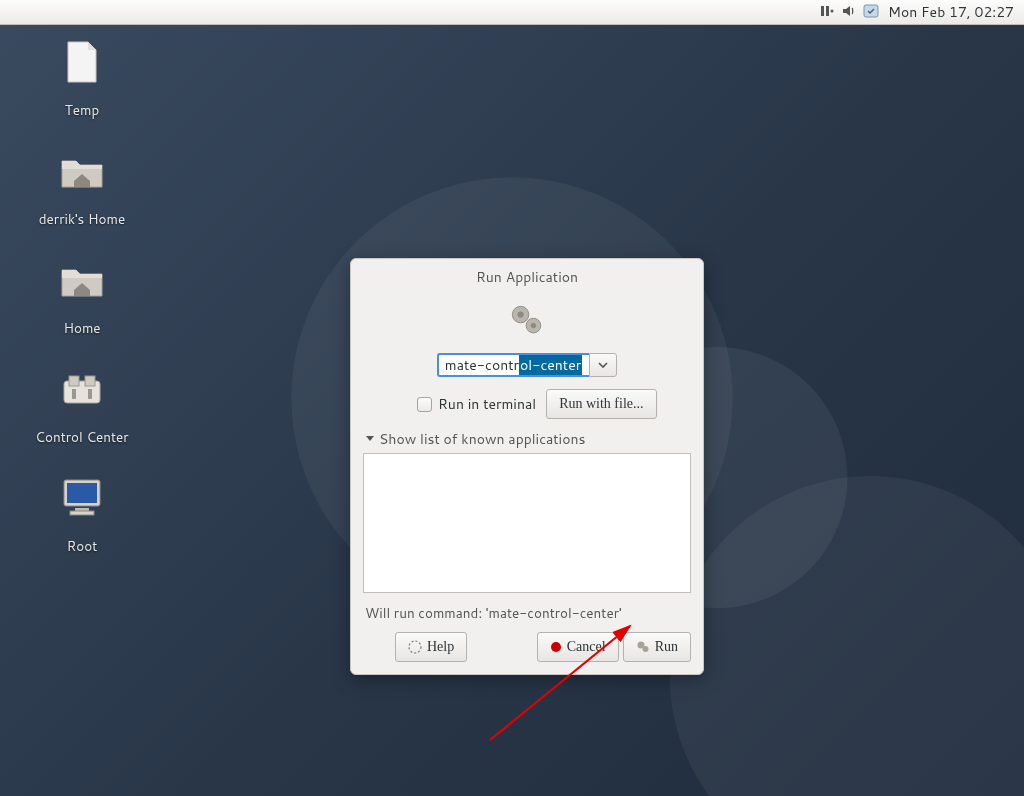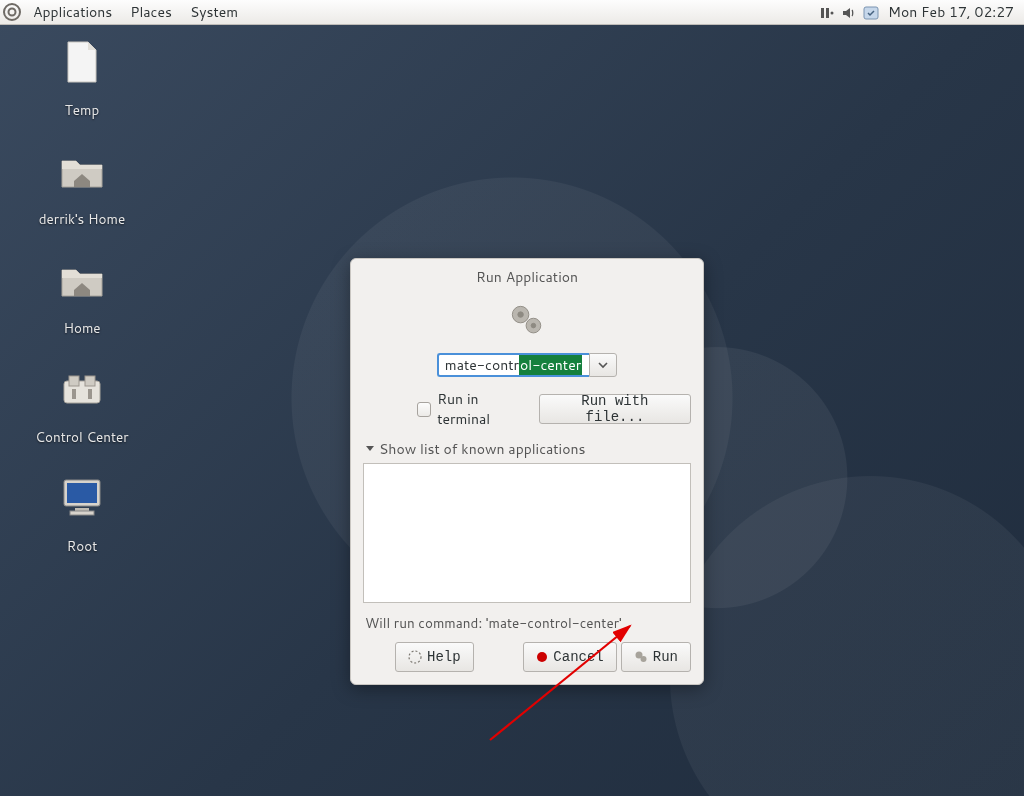--- a/index.html
+++ b/index.html
@@ -17,77 +17,66 @@
         linear-gradient(135deg,#3a4a5f 0%,#283648 55%,#1f2c3d 100%);
     }
     .panel { position:absolute; top:0; left:0; right:0; height:25px;
       background:linear-gradient(#fdfdfd,#eceae7);
       border-bottom:1px solid #bfbcb8;
       display:flex; align-items:center; z-index:10;
     }
     .panel-left { display:flex; align-items:center; }
     .panel-logo { width:24px; height:24px; display:flex; align-items:center; justify-content:center; }
     .panel-item { padding:0 9px; height:25px; line-height:25px; cursor:pointer; color:#2e3436; }
-    .panel-right { margin-left:auto; display:flex; align-items:flex-end; padding-right:6px; gap:4px; }
+    .panel-right { margin-left:auto; display:flex; align-items:flex-start; padding-right:6px; gap:4px; }
     .tray-icon { width:18px; height:18px; display:flex; align-items:center; justify-content:center; color:#555; }
     .clock { padding:0 4px; color:#2e3436; }
     .desktop-icons { position:absolute; top:38px; left:22px; display:flex; flex-direction:column; gap:28px; z-index:2; }
     .dicon { width:120px; display:flex; flex-direction:column; align-items:center; gap:14px; color:#e8e8e8; cursor:pointer; text-align:center; }
     .dicon-img { width:48px; height:48px; }
     .dicon span { font-size:13.5px; text-shadow:0 1px 2px rgba(0,0,0,.6); }
     .dialog { position:absolute; left:335px; top:258px; width:354px;
       background:#f2f0ee; border:1px solid #c9c6c2; border-radius:6px;
       box-shadow:0 4px 18px rgba(0,0,0,.35); z-index:20;margin-left:15px;
     }
     .dialog-title { text-align:center; font-size:14px; color:#555; padding:8px 0 6px; }
     .dialog-body { padding:6px 12px 12px; }
     .cmd-row { display:flex; align-items:center; gap:10px;flex-direction:column; }
     .gears { width:44px; height:44px; flex:none; }
     .entry-wrap { flex:1; display:flex; height:30px; }
     .entry { flex:1; border:2px solid #4a90d9; border-right:none; border-radius:3px 0 0 3px;
       background:#fff; padding:0 6px; display:flex; align-items:center; font-size:14px;
     }
-    .entry-sel { background:#15803d; color:#fff; padding:0 1px; }
+    .entry-sel { background:#0369a1; color:#fff; padding:0 1px; }
     .entry-cursor { border-right:1px solid #000; }
     .combo-btn { width:28px; border:1px solid #b5b2ae; border-radius:0 3px 3px 0;
       background:linear-gradient(#fafafa,#e8e6e3); display:flex; align-items:center; justify-content:center; cursor:pointer;
     }
     .opt-row { display:flex; gap:10px; margin:12px 0 10px 54px; align-items:center; }
     .chk { display:flex; align-items:center; gap:6px; cursor:pointer; }
     .chk-box { width:15px; height:15px; border:1px solid #a7a39e; border-radius:3px;
       background:linear-gradient(#fcfcfc,#eceae7);
     }
     .btn { height:30px; padding:0 12px; border:1px solid #b5b2ae; border-radius:3px;
       background:linear-gradient(#fafafa,#e8e6e3); color:#2e3436; cursor:pointer;
-      display:inline-flex; align-items:center; gap:5px; font-size:14px; font-family:Liberation Mono, monospace;
+      display:inline-flex; align-items:center; gap:5px; font-size:14px; font-family:Liberation Serif, serif;
     }
     .expander { display:flex; align-items:center; gap:4px; cursor:pointer; color:#555; font-size:14px; padding-left:2px;text-align:center;}
     .known-list { height:140px; border:1px solid #c2bfba; background:#fff; margin:4px 0 10px; }
     .status { color:#555; font-size:13.5px; margin-bottom:10px; padding-left:2px;}
     .action-row { display:flex; gap:4px;padding-left:32px; }
     .action-row .spacer { flex:1; }
     .arrow { position:absolute; left:465px; top:620px; z-index:30; pointer-events:none; }
   </style>
 </head>
 <body>
 
 <div class="desktop-bg"></div>
 
 <div class="panel">
-  <div class="panel-left">
-    <div class="panel-logo">
-      <svg width="20" height="20" viewBox="0 0 20 20">
-          <circle cx="10" cy="10" r="8" fill="none" stroke="#6f6b66" stroke-width="2"></circle>
-          <circle cx="10" cy="10" r="3.5" fill="none" stroke="#6f6b66" stroke-width="2"></circle>
-        </svg>
-    </div>
-    <div class="panel-item">Applications</div>
-    <div class="panel-item">Places</div>
-    <div class="panel-item">System</div>
-  </div>
   <div class="panel-right">
     <div class="tray-icon">
       <svg width="16" height="16" viewBox="0 0 16 16" fill="#555">
           <rect x="2" y="3" width="3" height="10"></rect>
           <rect x="7" y="3" width="3" height="10"></rect>
           <circle cx="13" cy="8" r="1.5"></circle>
         </svg>
     </div>
     <div class="tray-icon">
       <svg width="16" height="16" viewBox="0 0 16 16" fill="#555">

